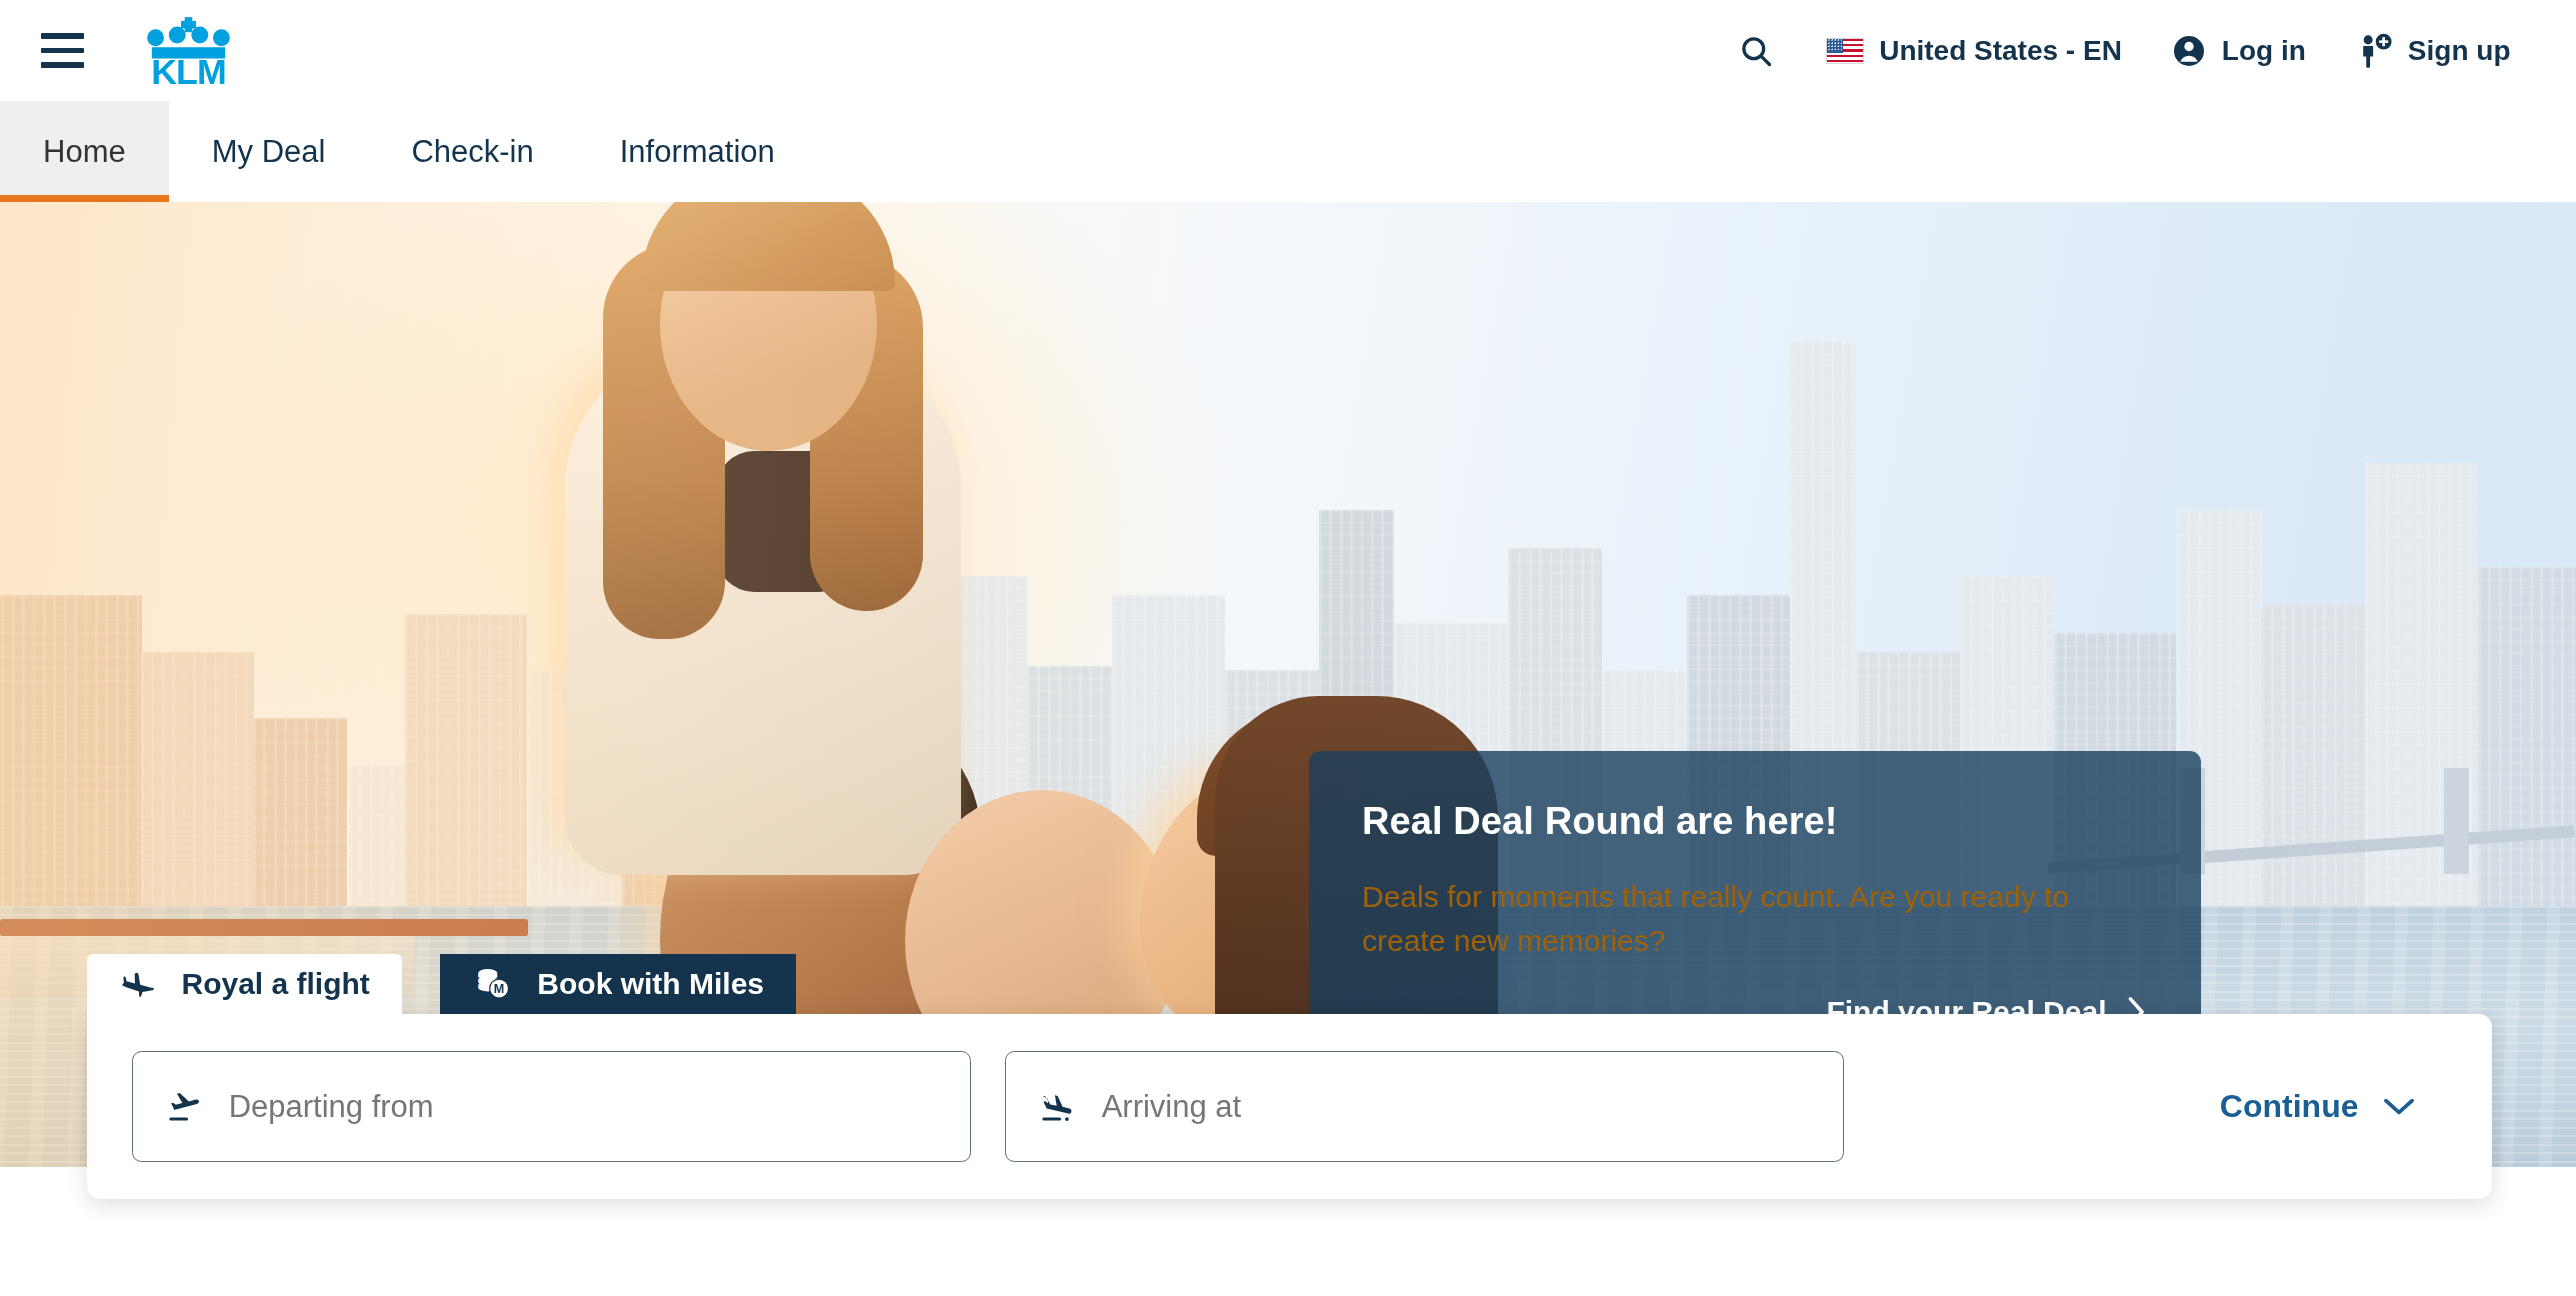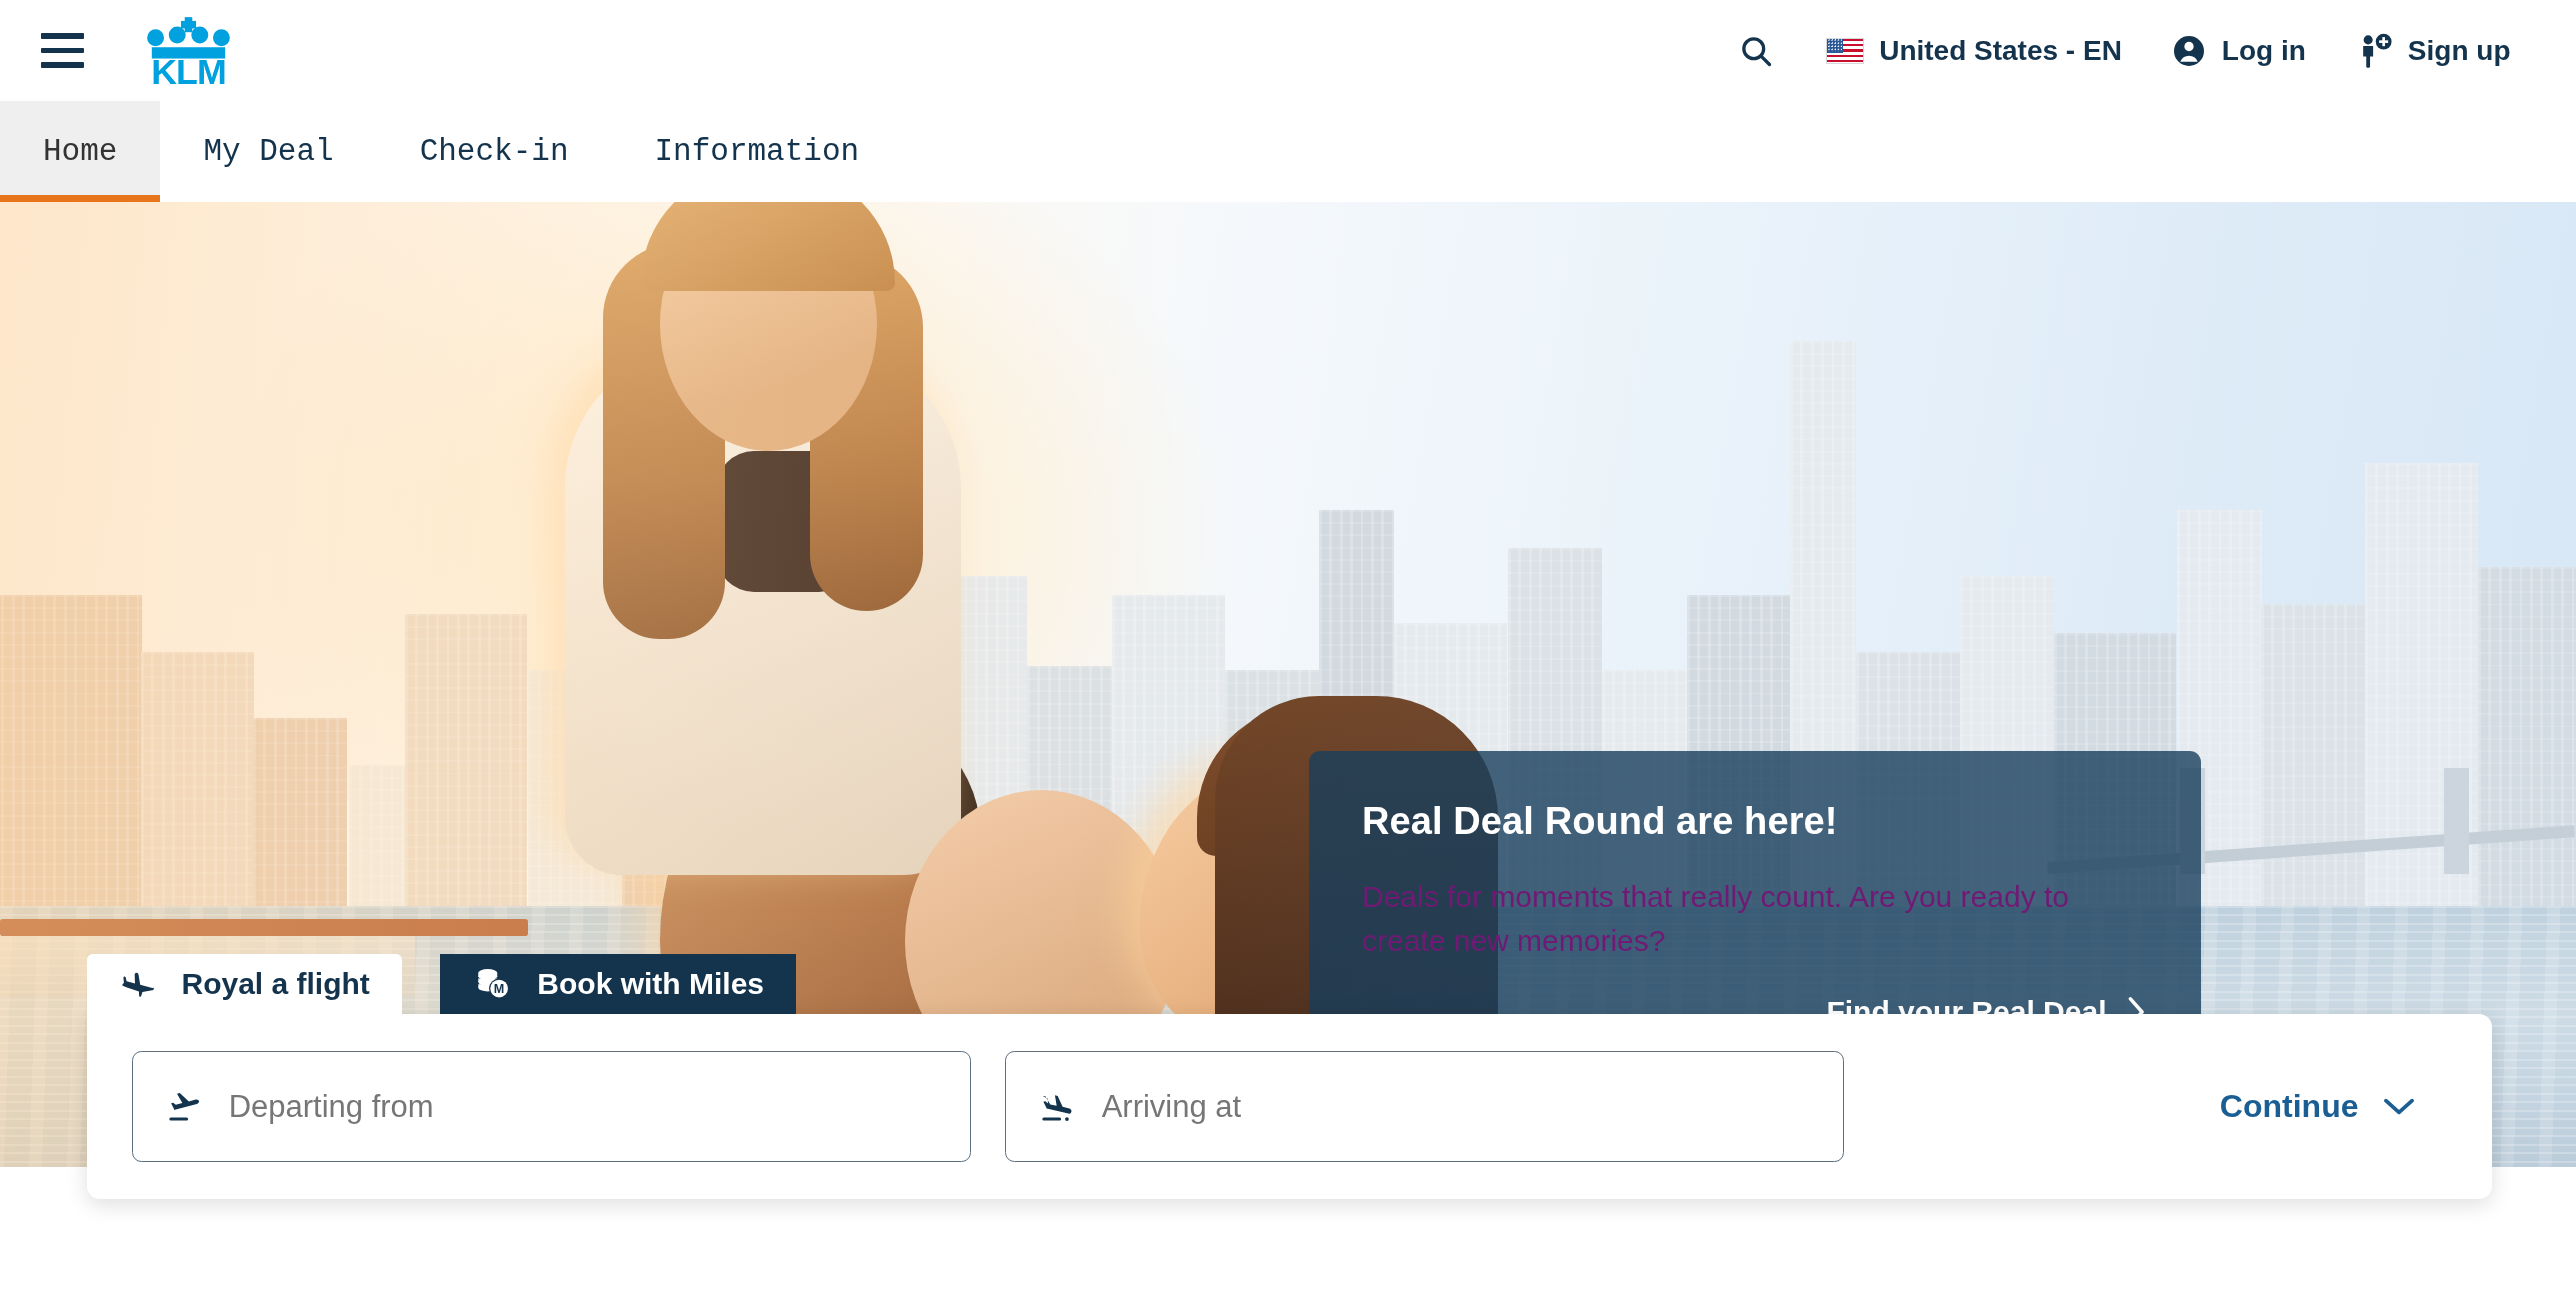--- a/index.html
+++ b/index.html
@@ -110,21 +110,20 @@
 
   
   .navbar {
     position: relative;
     width: 2576px;
     height: 101px;
     background: #ffffff;
     display: flex;
     align-items: stretch;
     z-index: 25;
-    font-family: Liberation Mono, monospace;
   }
   .nav-tab {
     display: flex;
     align-items: center;
     justify-content: center;
     position: relative;
     padding: 0 43px;
     font-size: 31px;
     color: #14334C;
     cursor: pointer;
@@ -399,21 +398,21 @@
     z-index: 10;
   }
   .promo-title {
     color: #ffffff;
     font-size: 38px;
     font-weight: bold;
     letter-spacing: 0.1px;
     margin-bottom: 32px;
   }
   .promo-body {
-    color: #701a75;
+    color: #a16207;
     font-size: 30px;
     line-height: 1.48;
     max-width: 782px;
   }
   .promo-cta {
     margin-top: auto;
     align-self: flex-end;
     display: flex;
     align-items: center;
     gap: 17px;

